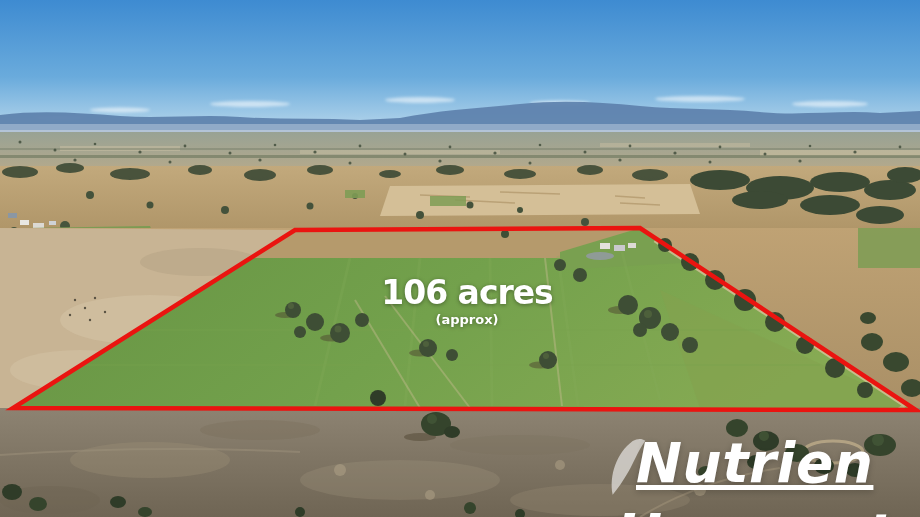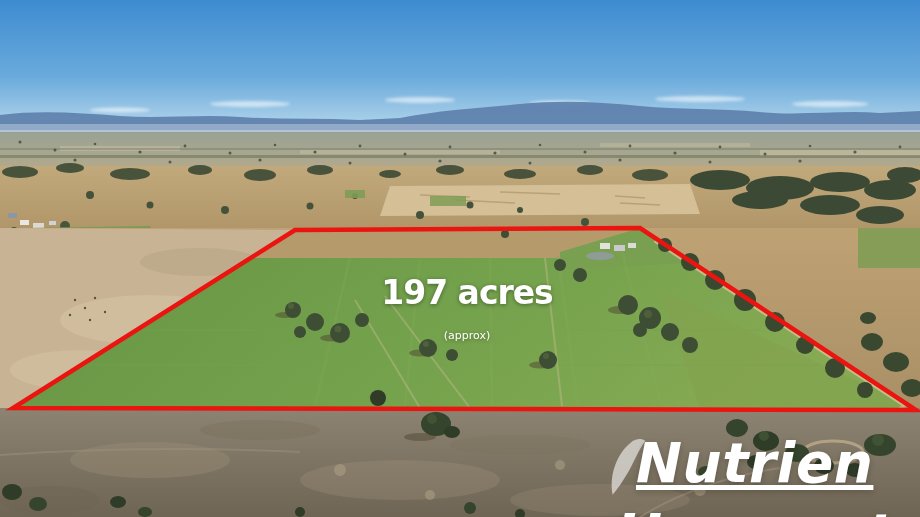--- a/index.html
+++ b/index.html
@@ -9,21 +9,21 @@
     user-select:none;
   }
   #scene{position:absolute;left:0;top:0;}
   .overlay-text{position:absolute;color:#fff;text-align:center;}
   #area-annotation{
     left:467px;top:276px;transform:translateX(-50%);
     text-shadow:0 1px 4px rgba(0,0,0,.38);
     white-space:nowrap;
   }
   #area-label{font-size:33px;font-weight:bold;letter-spacing:-1px;line-height:1.05;}
-  #area-qualifier{font-size:11px;font-weight:normal;letter-spacing:0;margin-top:18px;}
+  #area-qualifier{font-size:13px;font-weight:bold;letter-spacing:0;margin-top:1px;}
   #watermark{
     position:absolute;left:610px;top:433px;width:320px;color:#fff;
     font-weight:bold;font-style:oblique;letter-spacing:0.5px;
     text-shadow:0 2px 6px rgba(0,0,0,.22);
   }
   #watermark-line1{position:absolute;left:26px;top:0;font-size:55px;line-height:1.1;white-space:nowrap;text-decoration:underline;}
   #watermark-line2{position:absolute;left:6px;top:71px;font-size:55px;line-height:1.1;white-space:nowrap;}
   #leaf-wrap{position:absolute;left:0px;top:4px;width:42px;height:62px;transform:rotate(8deg);opacity:.82;}
 </style>
 </head>
@@ -335,21 +335,21 @@
             <circle cx="878" cy="440" r="6"></circle>
       </g>
     </g>
   </g>
 
   <polygon fill="none" stroke="#ea1410" stroke-width="4.5" stroke-linejoin="miter" points="295,230 640,228 916,410 13,408"></polygon>
 
 </svg>
 
   <div id="area-annotation" class="overlay-text">
-    <div id="area-label">197 acres</div>
+    <div id="area-label">106 acres</div>
     <div id="area-qualifier">(approx)</div>
   </div>
 
   <div id="watermark">
     <div id="leaf-wrap">
       <svg width="42" height="62" viewBox="0 0 40 60">
         <path d="M6,58 C0,40 4,18 18,4 C22,1 26,0 30,2 C24,14 22,24 18,34 C14,44 10,52 6,58 Z" fill="#d9d6d2"></path>
       </svg>
     </div>
     <div id="watermark-line1">Nutrien</div>

